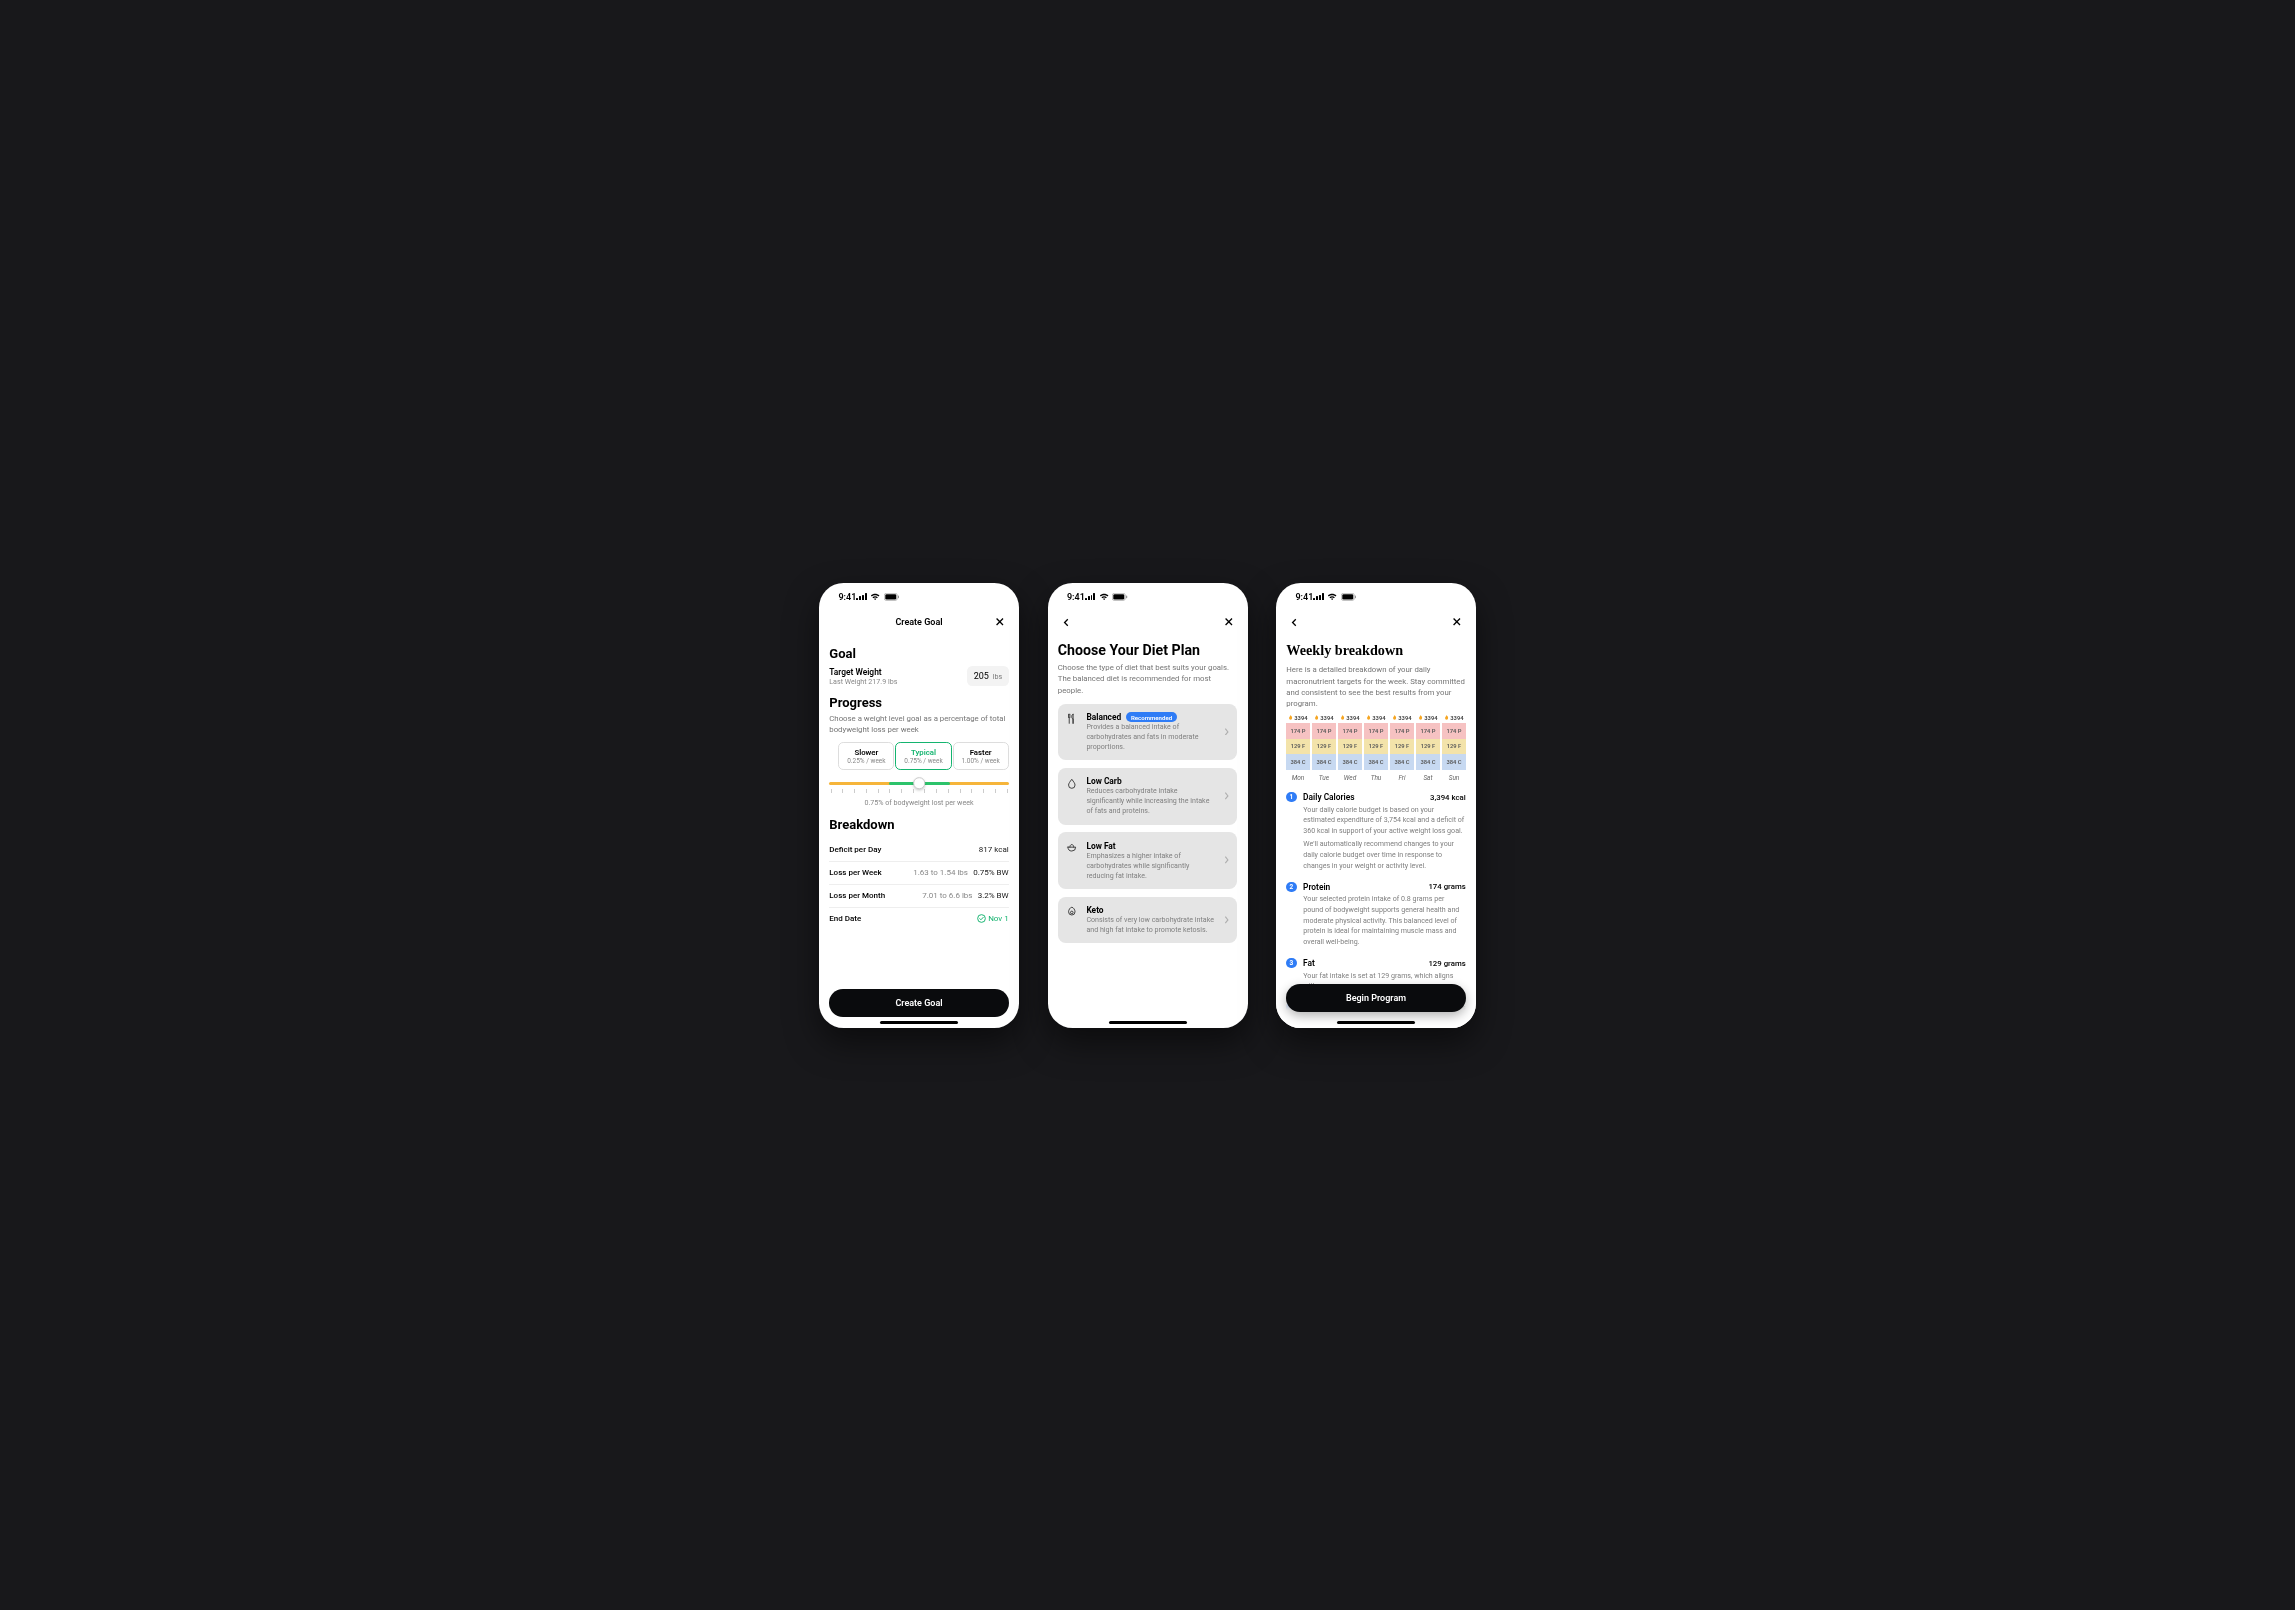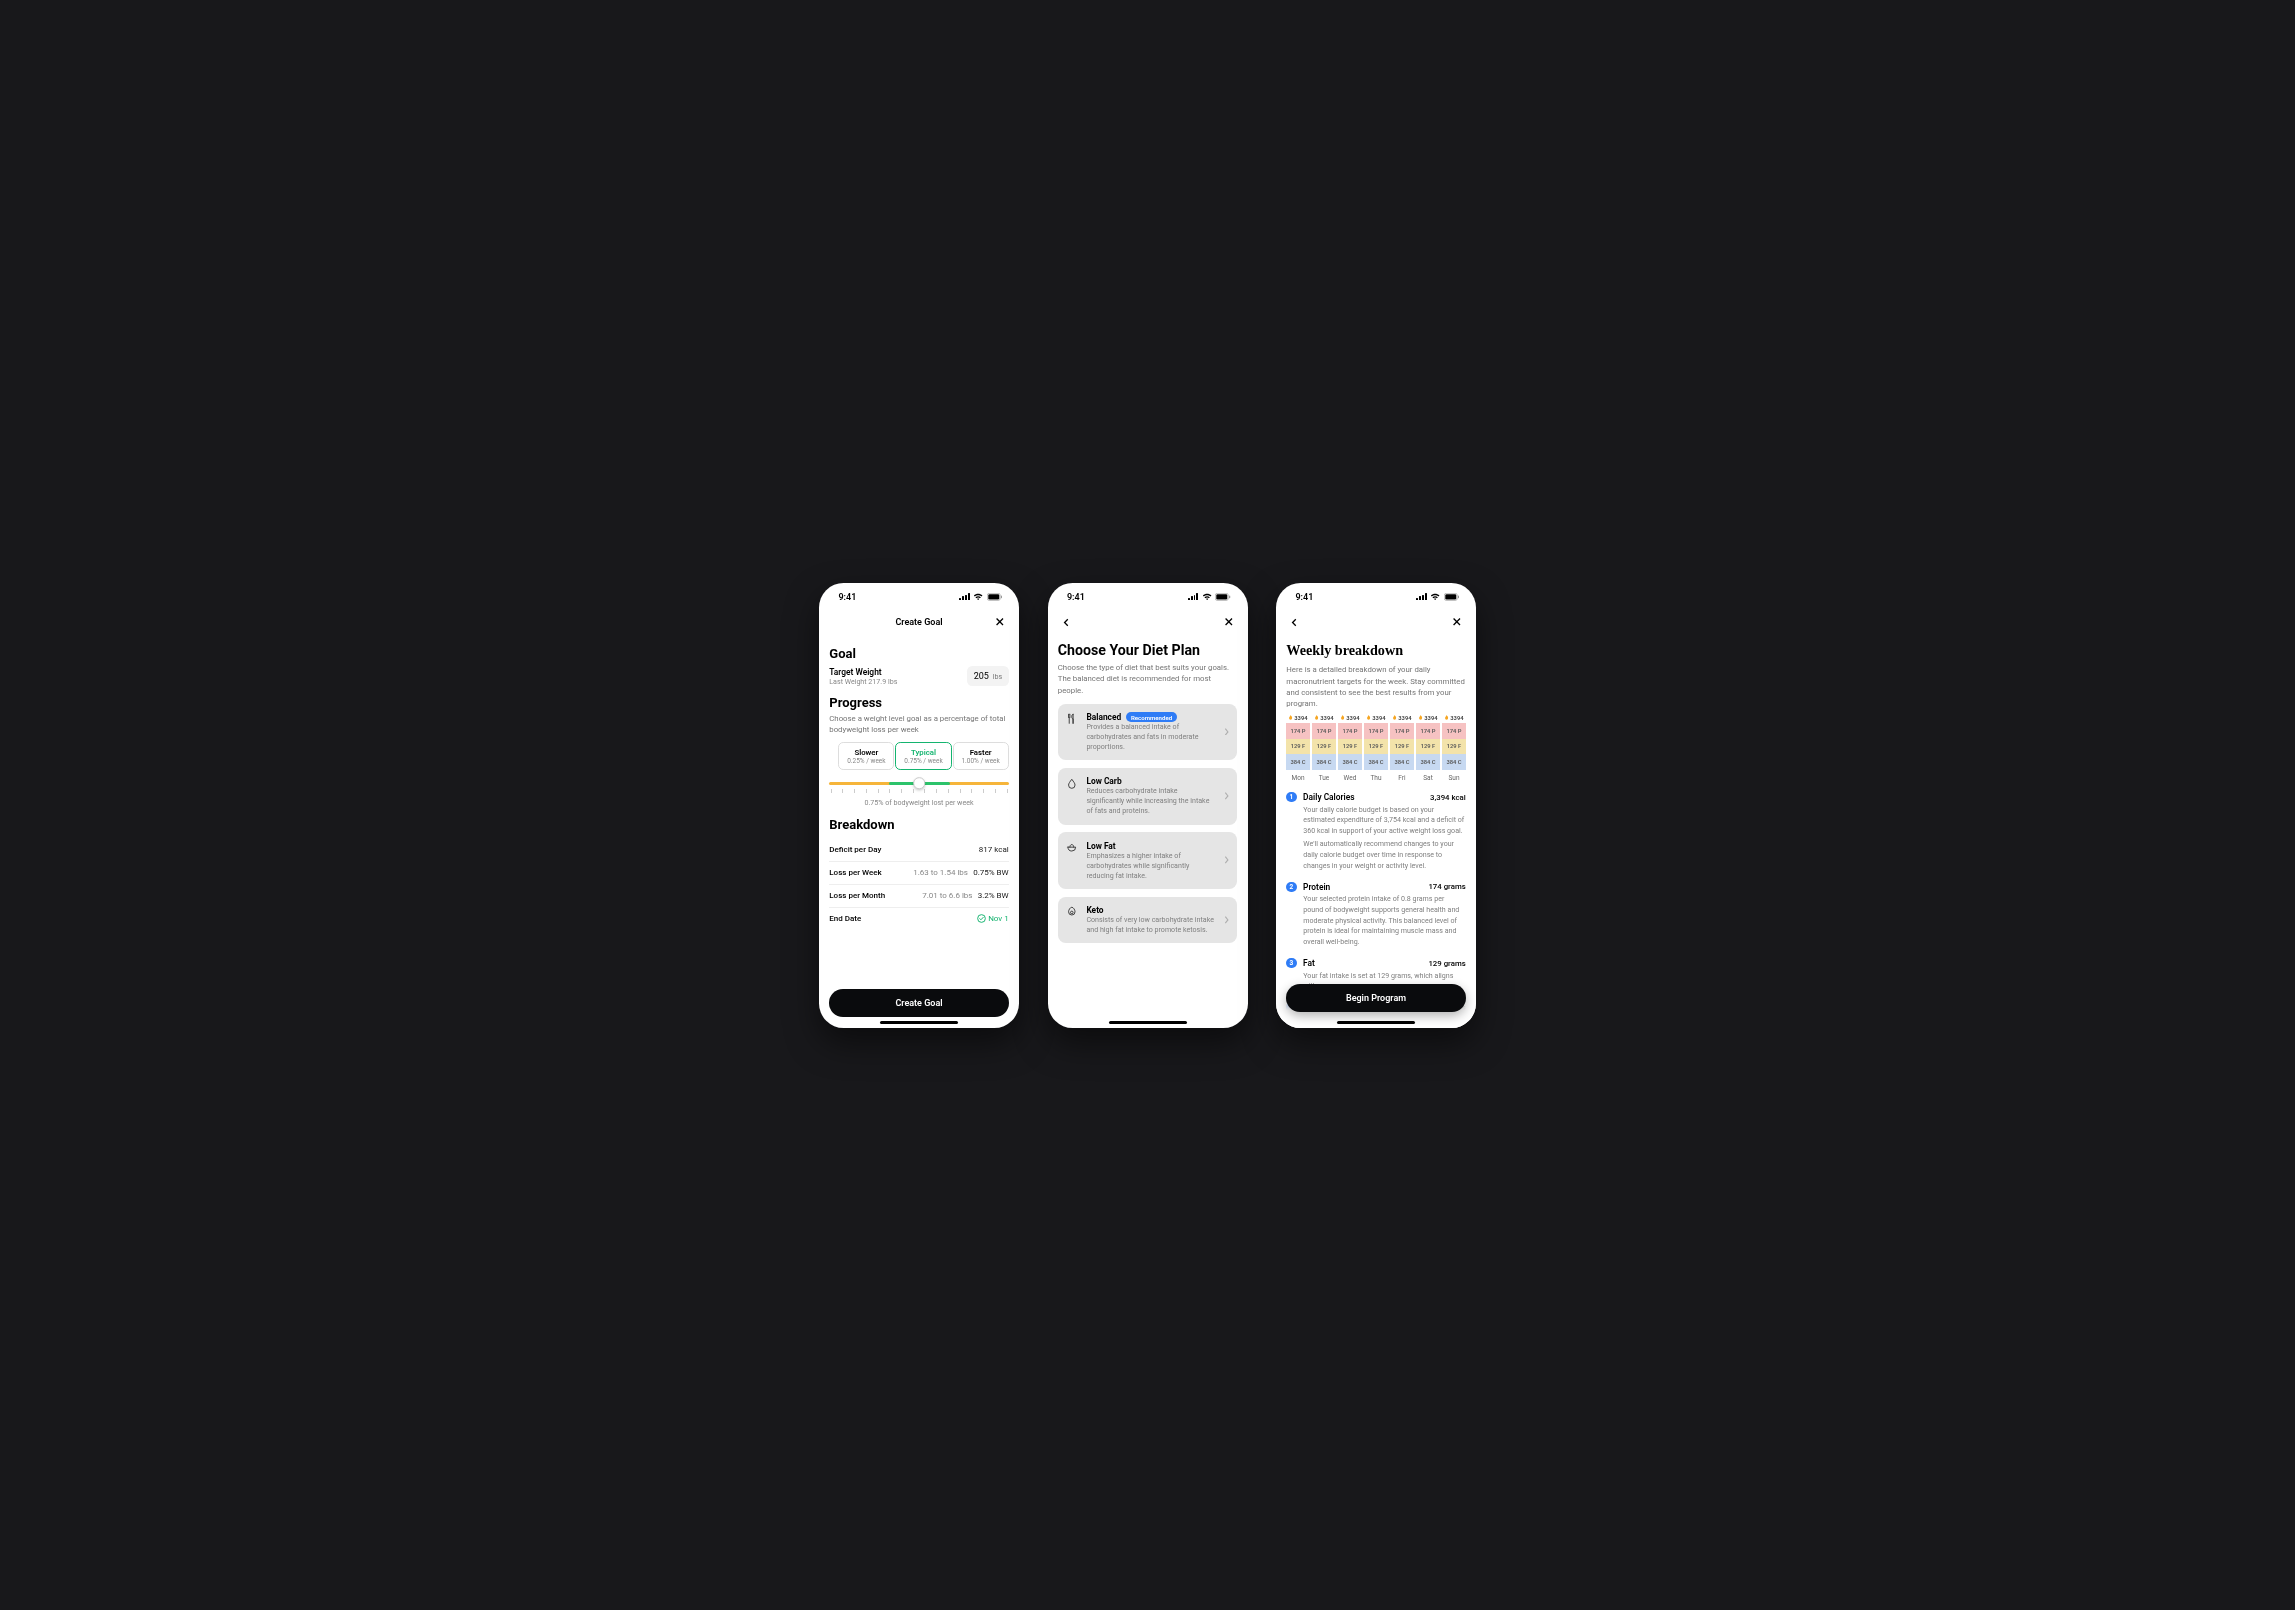--- a/index.html
+++ b/index.html
@@ -25,21 +25,21 @@
     box-shadow: 0 14.2px 32px rgba(0,0,0,0.5);
     overflow: hidden;
     position: relative;
     display: flex;
     flex-direction: column;
   }
   .status-bar {
     height: 28.5px;
     display: flex;
     align-items: center;
-    justify-content: space-between;
+    justify-content: flex-start;
     padding: 0 17px 0 19.4px;
     font-size: 9px;
     font-weight: 600;
   }
   .status-right { display:flex; align-items:center; gap:3.2px; }
   .sig-bars { display:flex; align-items:flex-end; gap:1px; height:7.1px;}
   .sig-bars span { width:1.9px; background:#000; border-radius:0.6px;}
   .sig-bars span:nth-child(1){height:2.6px;}
   .sig-bars span:nth-child(2){height:3.9px;}
   .sig-bars span:nth-child(3){height:5.2px;}
@@ -132,21 +132,21 @@
   
   .wk-grid{display:flex;gap:2.6px;margin-top:5.2px;}
   .wk-col{flex:1;display:flex;flex-direction:column;align-items:center;font-size:5.8px;}
   .wk-cal{display:flex;align-items:center;gap:0.6px;color:#444;margin-bottom:2.6px;font-weight:600;}
   .wk-cal svg{width:5.2px;height:5.2px;}
   .cell{width:100%;height:15.5px;display:flex;align-items:center;justify-content:center;
     font-size:5.8px;font-weight:600;color:#5a5a5a;}
   .cell.p{background:#F6C2C2;}
   .cell.f{background:#F3E3AA;}
   .cell.c{background:#C7D9F1;}
-  .wk-day{margin-top:3.9px;font-size:6.5px;color:#666;}
+  .wk-day{margin-top:3.9px;font-size:6.5px;color:#666;font-style:italic;}
   .detail-list{margin-top:10.3px;overflow:hidden;}
   .detail-item{margin-bottom:10.3px;}
   .detail-head{display:flex;align-items:center;}
   .numbadge{width:10.3px;height:10.3px;border-radius:50%;background:#2F7CF6;color:#fff;
     font-size:6.5px;font-weight:700;display:flex;align-items:center;justify-content:center;margin-right:6.5px;flex-shrink:0;}
   .detail-title{font-size:8.4px;font-weight:600;flex:1;}
   .detail-val{font-size:7.8px;font-weight:500;}
   .detail-desc{font-size:7.1px;color:#808080;line-height:1.5;margin:2.6px 0 0 17px;}
   .floating-cta{
     position:absolute; left:10.3px; right:10.3px; bottom:15.5px;

